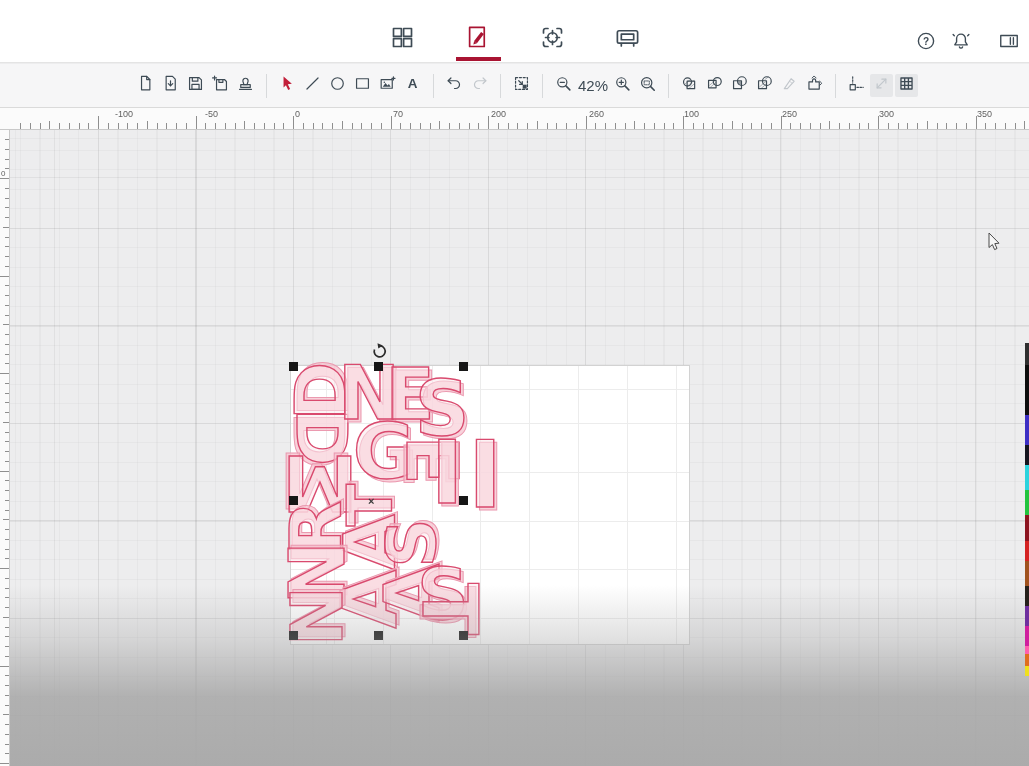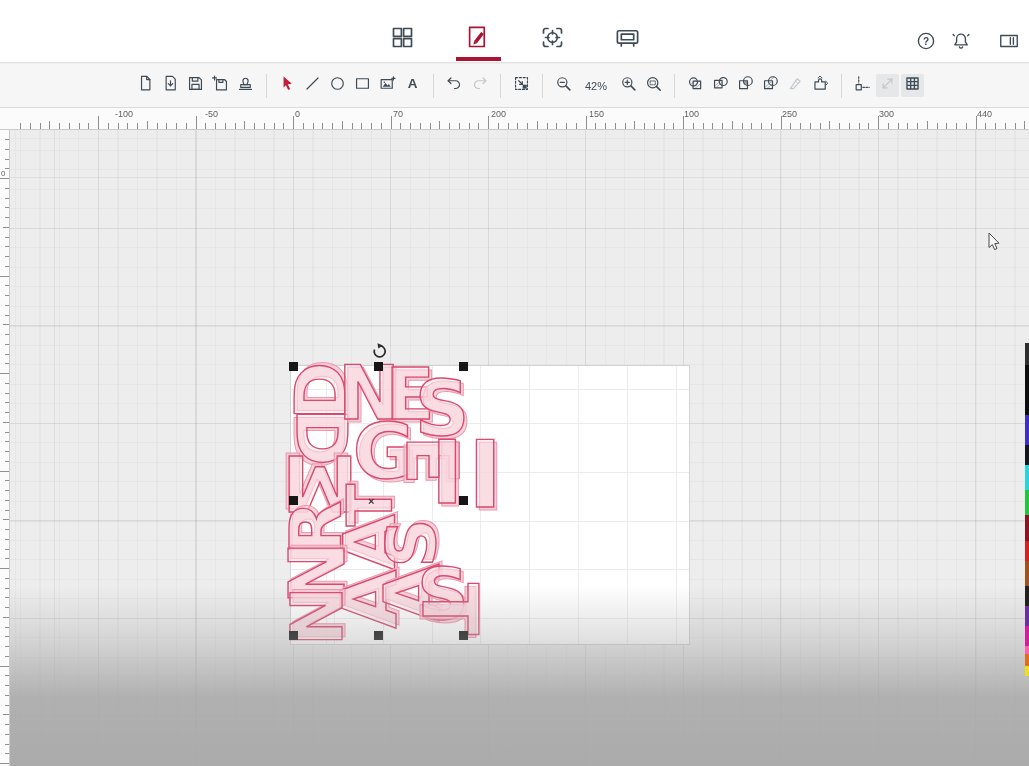--- a/index.html
+++ b/index.html
@@ -25,21 +25,21 @@
   .toolbar { position:absolute; top:64px; left:0; right:0; height:44px; background:#f6f6f7;
              border-bottom:1px solid #dadada; display:flex; align-items:center;
              padding-left:133px; z-index:29; }
   .tb-item { width:23px; height:23px; margin:0 1px; display:flex; align-items:center;
              justify-content:center; color:#3e4b55; cursor:pointer; border-radius:2px; }
   .tb-item svg { width:19px; height:19px; }
   .tb-item.accent { color:#c21f3a; }
   .tb-item.disabled { color:#c2c7cc; }
   .tb-item.boxed { background:#e6e7e9; }
   .tb-div { width:1px; height:24px; background:#d7d9db; margin:0 8px; }
-  .zoom-label { font-size:11px; color:#3e4b55; margin:0 9px; white-space:nowrap; }
+  .zoom-label { font-size:15px; color:#3e4b55; margin:0 2px; white-space:nowrap; }
 
   
   .ruler-top { position:absolute; top:108px; left:0; right:0; height:22px; background:#fbfbfb;
                border-bottom:1px solid #c9c9c9; z-index:20; overflow:hidden; }
   .ruler-top .tick { position:absolute; bottom:0; width:1px; background:#8f8f8f; }
   .ruler-top .rlabel { position:absolute; top:1px; font-size:9px; color:#5f5f5f; }
   .ruler-left { position:absolute; top:130px; left:0; width:10px; bottom:0; background:#fbfbfb;
                 border-right:1px solid #c9c9c9; z-index:20; overflow:hidden; }
   .ruler-left .tick { position:absolute; right:0; height:1px; background:#8f8f8f; }
   .ruler-left .rlabel { position:absolute; left:1px; font-size:8px; color:#5f5f5f; }
@@ -413,25 +413,25 @@
     <div class="tick" style="left: 985.3px; height: 6px;"></div>
     <div class="tick" style="left: 995px; height: 6px;"></div>
     <div class="tick" style="left: 1004.8px; height: 6px;"></div>
     <div class="tick" style="left: 1014.5px; height: 6px;"></div>
     <div class="tick" style="left: 1024.3px; height: 8px;"></div>
     <span class="rlabel" style="left: 115px;">-100</span>
     <span class="rlabel" style="left: 205px; text-align: right;">-50</span>
     <span class="rlabel" style="left: 295px;">0</span>
     <span class="rlabel" style="left: 393px;">70</span>
     <span class="rlabel" style="left: 491px;">200</span>
-    <span class="rlabel" style="left: 589px;">150</span>
+    <span class="rlabel" style="left: 589px;">260</span>
     <span class="rlabel" style="left: 684px;">100</span>
     <span class="rlabel" style="left: 782px;">250</span>
     <span class="rlabel" style="left: 879px;">300</span>
-    <span class="rlabel" style="left: 977px;">440</span>
+    <span class="rlabel" style="left: 977px;">350</span>
   </div>
 <div class="ruler-left">
     <div class="tick" style="top: 9px; width: 4px;"></div>
     <div class="tick" style="top: 18.8px; width: 4px;"></div>
     <div class="tick" style="top: 28.5px; width: 4px;"></div>
     <div class="tick" style="top: 38.3px; width: 4px;"></div>
     <div class="tick" style="top: 48px; width: 9px;"></div>
     <div class="tick" style="top: 57.8px; width: 4px;"></div>
     <div class="tick" style="top: 67.5px; width: 4px;"></div>
     <div class="tick" style="top: 77.3px; width: 4px;"></div>

